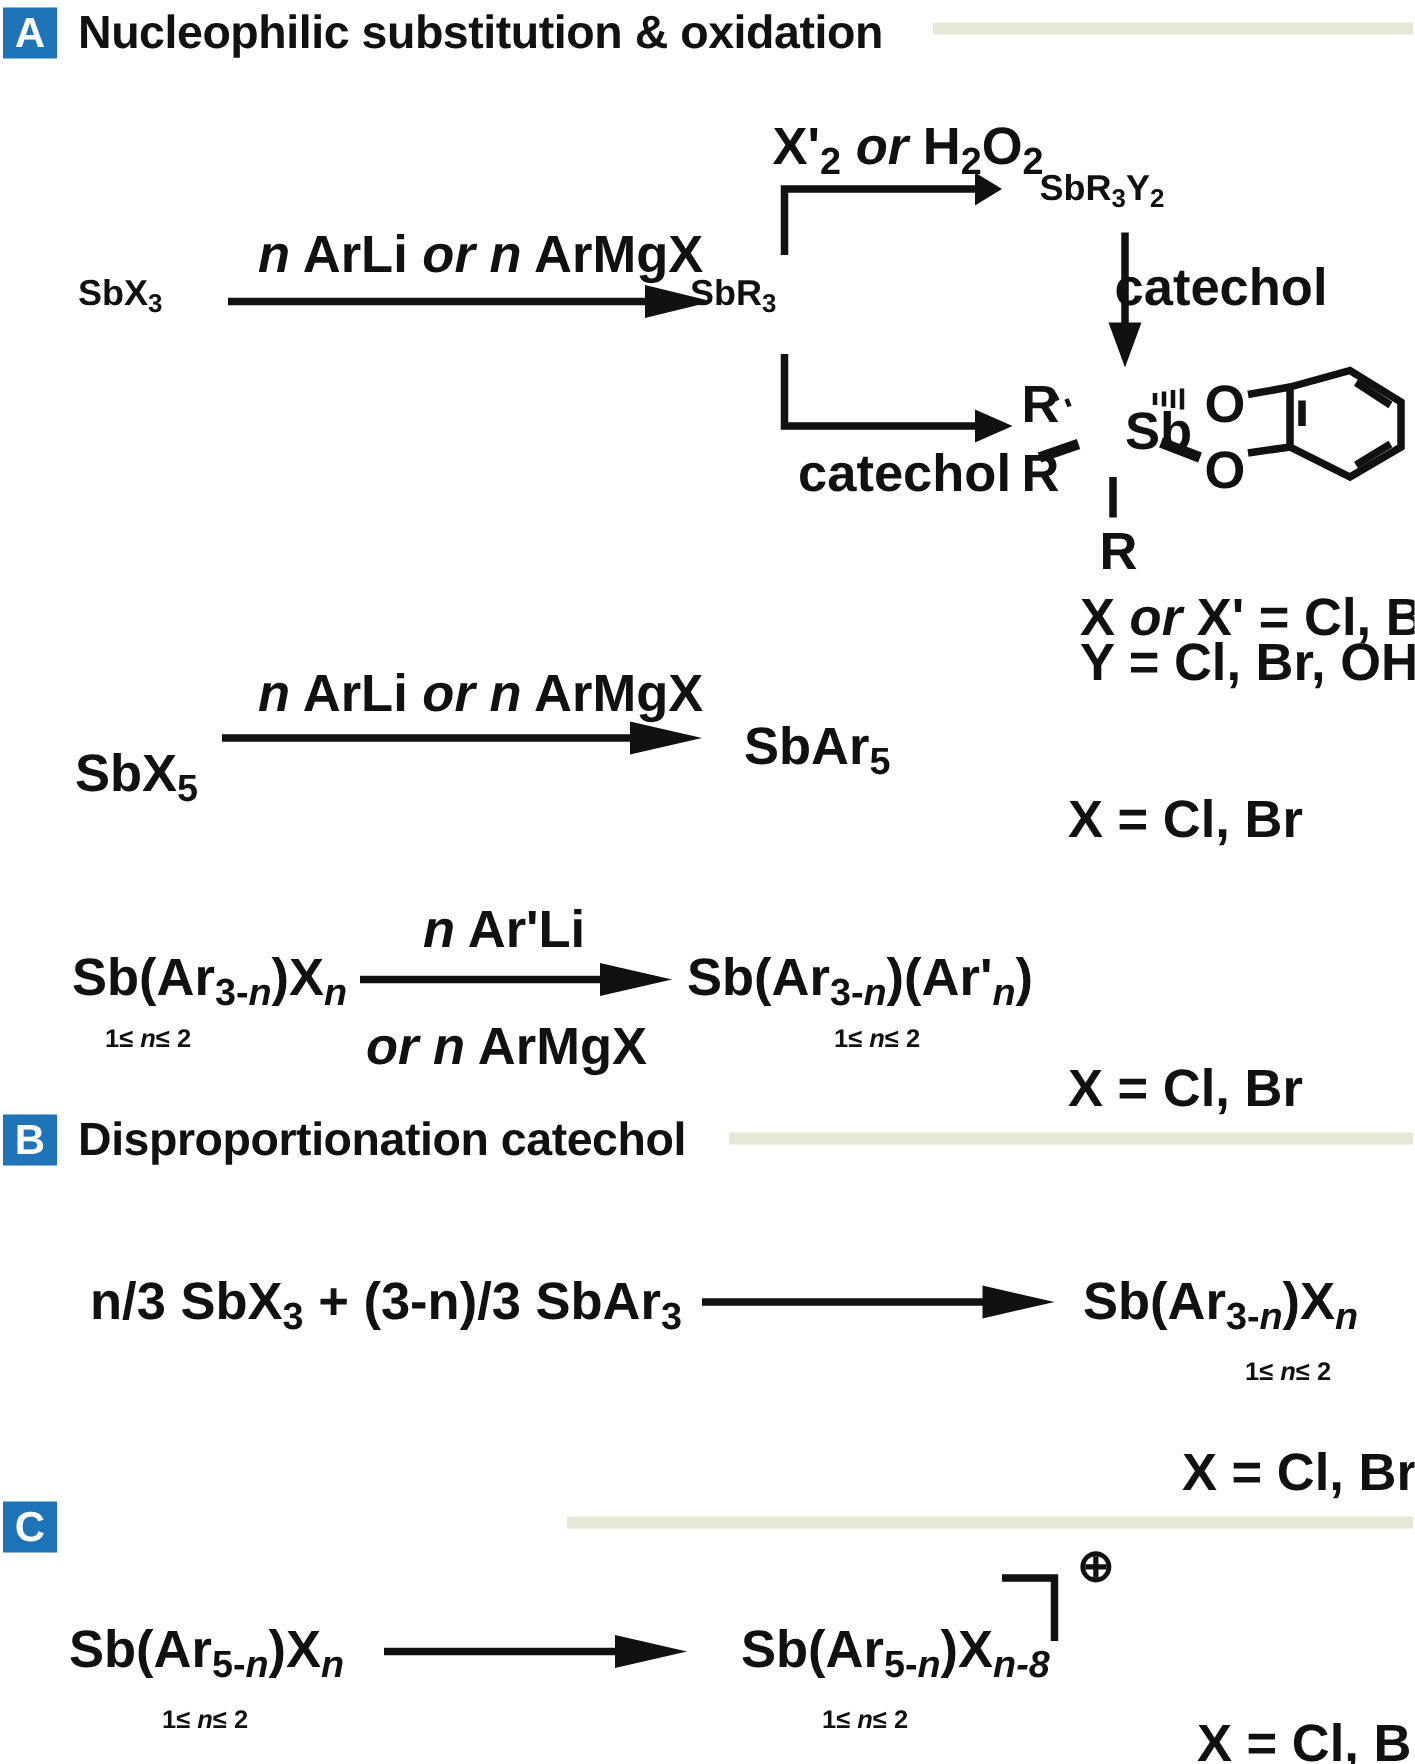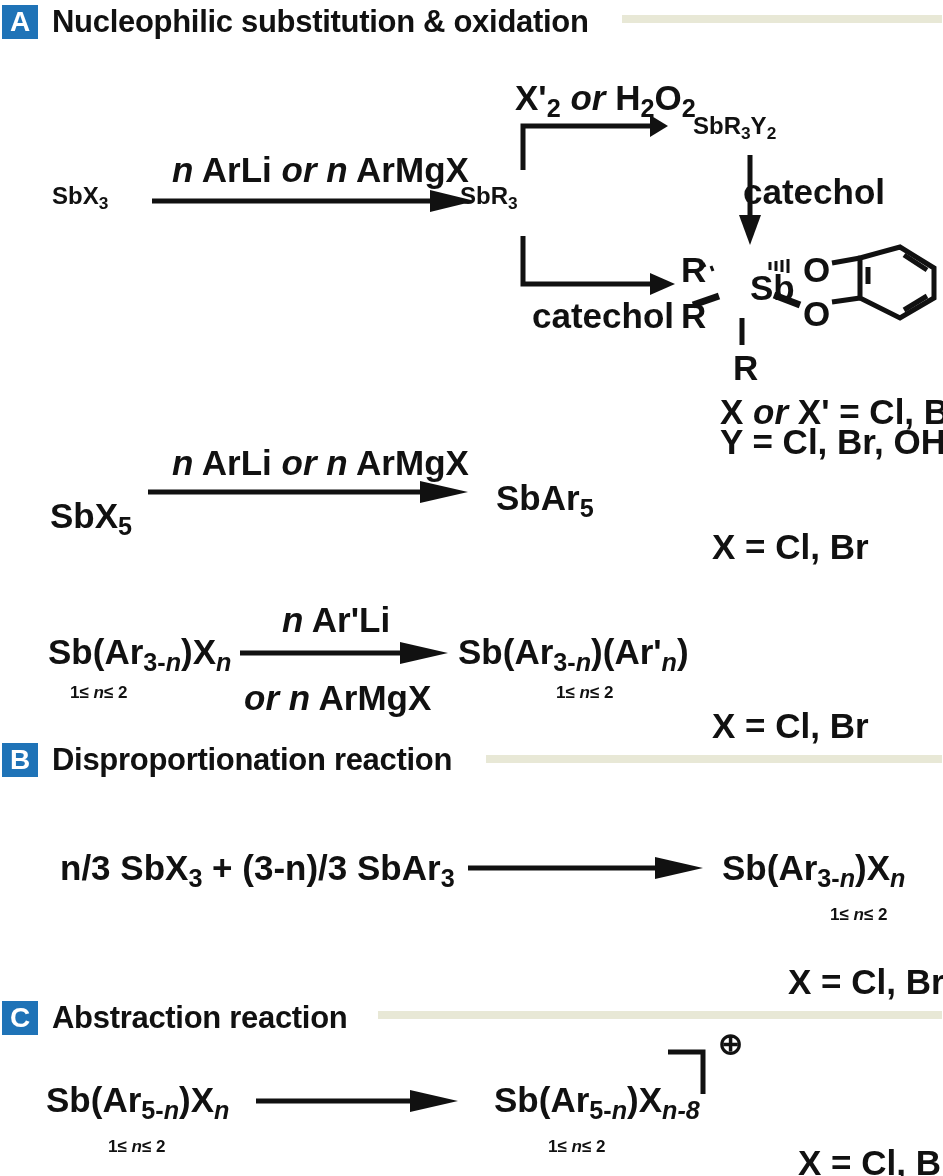--- a/index.html
+++ b/index.html
@@ -22,27 +22,26 @@
 <body>
 
 <div class="hdr" style="top:4px">
   <div class="badge">A</div>
   <div class="hdr-title">Nucleophilic substitution &amp; oxidation</div>
 </div>
 <div class="rule" style="left:622px; top:15px; width:320px"></div>
 
 <div class="hdr" style="top:742px">
   <div class="badge">B</div>
-  <div class="hdr-title">Disproportionation reaction</div>
+  <div class="hdr-title">Disproportionation catechol</div>
 </div>
 <div class="rule" style="left:486px; top:755px; width:456px"></div>
 
 <div class="hdr" style="top:1000px">
   <div class="badge">C</div>
-  <div class="hdr-title">Abstraction reaction</div>
 </div>
 <div class="rule" style="left:378px; top:1011px; width:564px"></div>
 
 <svg width="943" height="1176">
   <g stroke="#111" stroke-width="5" fill="none">
 
     <line x1="152" y1="201" x2="440" y2="201"></line>
 
     <polyline points="523,170 523,126 660,126"></polyline>
 

